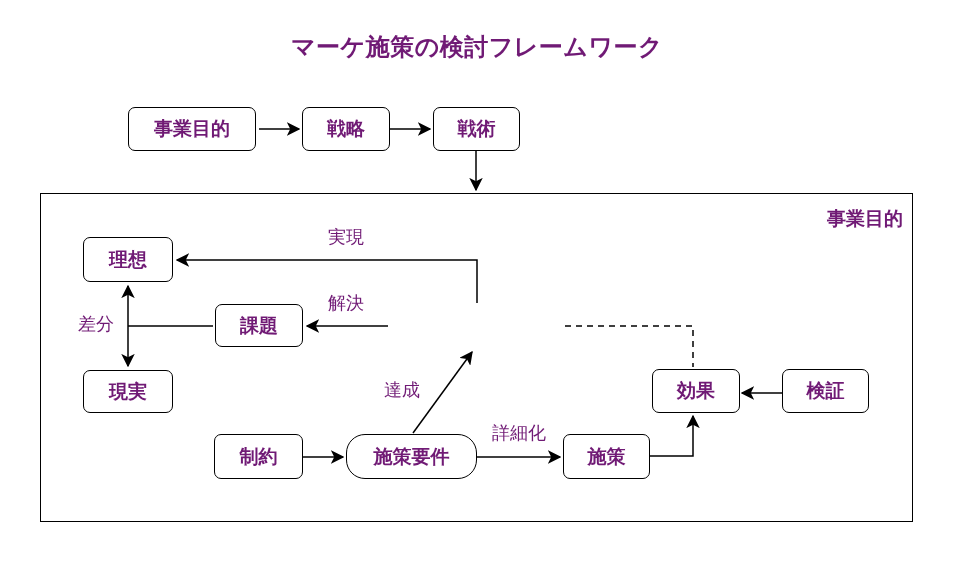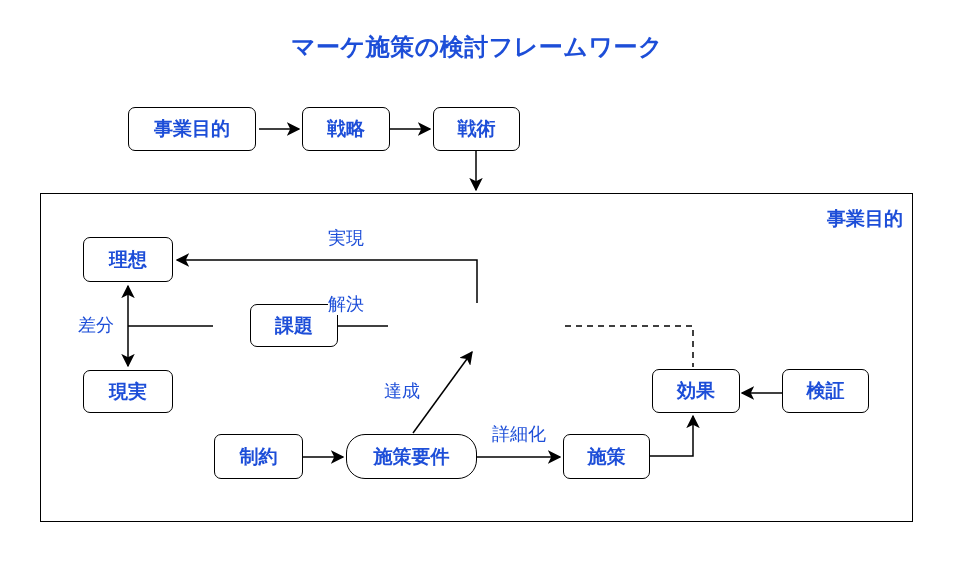--- a/index.html
+++ b/index.html
@@ -1,22 +1,22 @@
 <!DOCTYPE html>
 <html><head>
 <meta charset="utf-8">
 <style>
   html, body { margin: 0; padding: 0; background: #ffffff; }
   .canvas {
     position: relative;
     width: 957px;
     height: 568px;
     background: #ffffff;
-    font-family: Liberation Sans, sans-serif;
-    color: #1d4ed8;
+    font-family: Liberation Mono, monospace;
+    color: #701a75;
     overflow: hidden;
   }
   .title {
     position: absolute;
     left: 477px;
     top: 31px;
     transform: translateX(-50%);
     font-size: 24px;
     font-weight: bold;
     white-space: nowrap;
@@ -62,21 +62,21 @@
     font-weight: normal;
     white-space: nowrap;
     background: #ffffff;
     line-height: 1.1;
   }
   
   .n-business-purpose   { left:128px; top:107px; width:128px; height:44px; }
   .n-strategy           { left:302px; top:107px; width:88px;  height:44px; }
   .n-tactics            { left:433px; top:107px; width:87px;  height:44px; }
   .n-ideal              { left:83px;  top:237px; width:90px;  height:45px; }
-  .n-issue              { left:215px; top:304px; width:88px;  height:43px;margin-left:35px; }
+  .n-issue              { left:215px; top:304px; width:88px;  height:43px; }
   .n-reality            { left:83px;  top:370px; width:90px;  height:43px; }
   .n-business-request   { left:388px; top:303px; width:177px; height:45px; }
   .n-constraint         { left:214px; top:434px; width:89px;  height:45px; }
   .n-measure-requirement{ left:346px; top:434px; width:131px; height:45px;border-radius:19px; }
   .n-measure            { left:563px; top:434px; width:87px;  height:45px; }
   .n-effect             { left:652px; top:369px; width:88px;  height:44px; }
   .n-verification       { left:782px; top:369px; width:87px;  height:44px; }
   
   .l-realization { left:346px; top:229px; }
   .l-solution    { left:346px; top:295px; }

